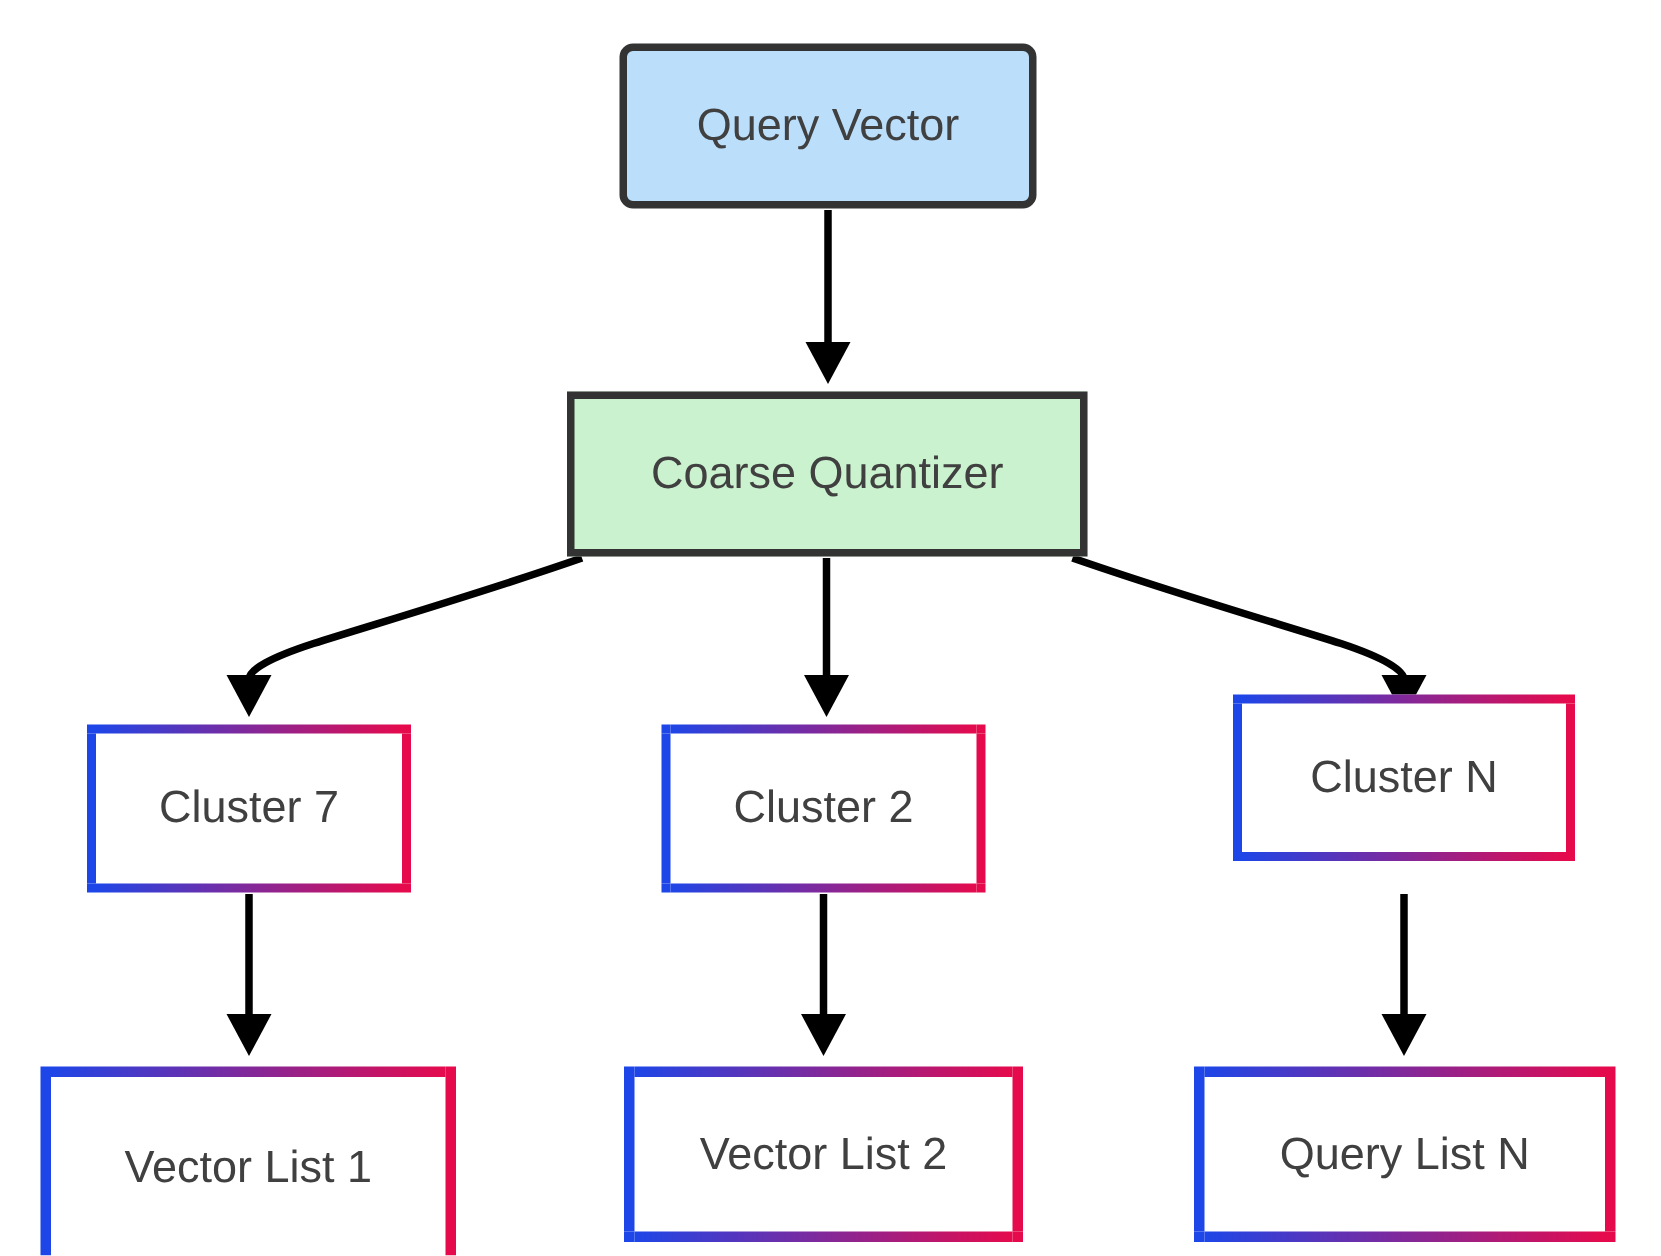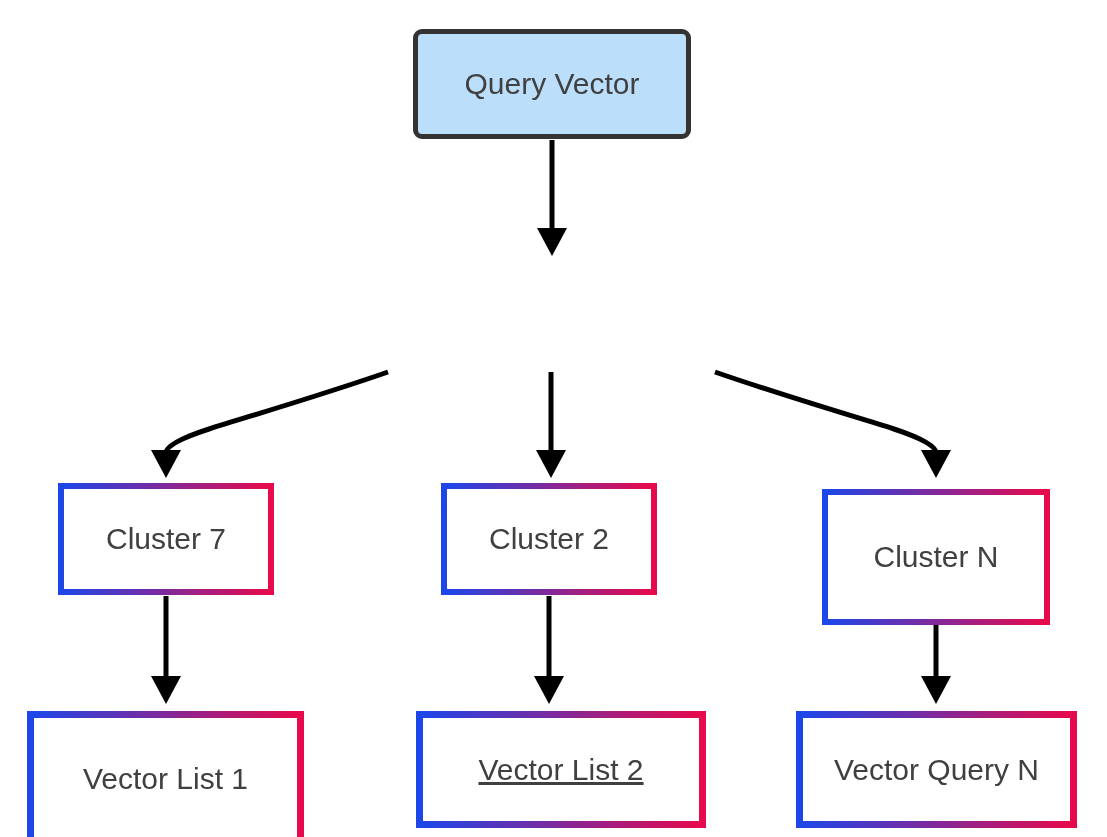--- a/index.html
+++ b/index.html
@@ -49,23 +49,23 @@
   .node-gradient {
     background: #ffffff;
     border: 6px solid transparent;
     border-image: linear-gradient(90deg, #1d46e8, #e60a4c) 1;
   }
   .node-gradient-thick {
     border-width: 7px;
   }
   .cluster-1 { left: 58px;  top: 483px; width: 216px; height: 112px; }
   .cluster-2 { left: 441px; top: 483px; width: 216px; height: 112px; }
-  .cluster-n { left: 822px; top: 489px; width: 228px; height: 136px; }
+  .cluster-n { left: 822px; top: 463px; width: 228px; height: 111px; }
   .vlist-1   { left: 27px;  top: 711px; width: 277px; height: 135px; }
-  .vlist-2   { left: 416px; top: 711px; width: 290px; height: 117px; text-decoration: underline; }
+  .vlist-2   { left: 416px; top: 711px; width: 266px; height: 117px; }
   .vlist-n   { left: 796px; top: 711px; width: 281px; height: 117px; }
   .edge {
     stroke: #000000;
     stroke-width: 5;
     fill: none;
     stroke-linecap: butt;
   }
   .arrowhead {
     fill: #000000;
     stroke: none;
@@ -111,20 +111,23 @@
     <g>
       <path class="edge" d="M936,596 L936,678"></path>
       <polygon class="arrowhead" points="921,676 951,676 936,704"></polygon>
     </g>
   </svg>
 
   <div class="node node-blue">
     <span>Query Vector</span>
   </div>
 
+  <div class="node node-green">
+    <span>Coarse Quantizer</span>
+  </div>
 
   <div class="node node-gradient cluster-1">
     <span>Cluster 7</span>
   </div>
 
   <div class="node node-gradient cluster-2">
     <span>Cluster 2</span>
   </div>
 
   <div class="node node-gradient cluster-n">
@@ -133,16 +136,16 @@
 
   <div class="node node-gradient node-gradient-thick vlist-1">
     <span>Vector List 1</span>
   </div>
 
   <div class="node node-gradient node-gradient-thick vlist-2">
     <span>Vector List 2</span>
   </div>
 
   <div class="node node-gradient node-gradient-thick vlist-n">
-    <span>Vector Query N</span>
+    <span>Query List N</span>
   </div>
 
 </div>
 
 </body></html>

